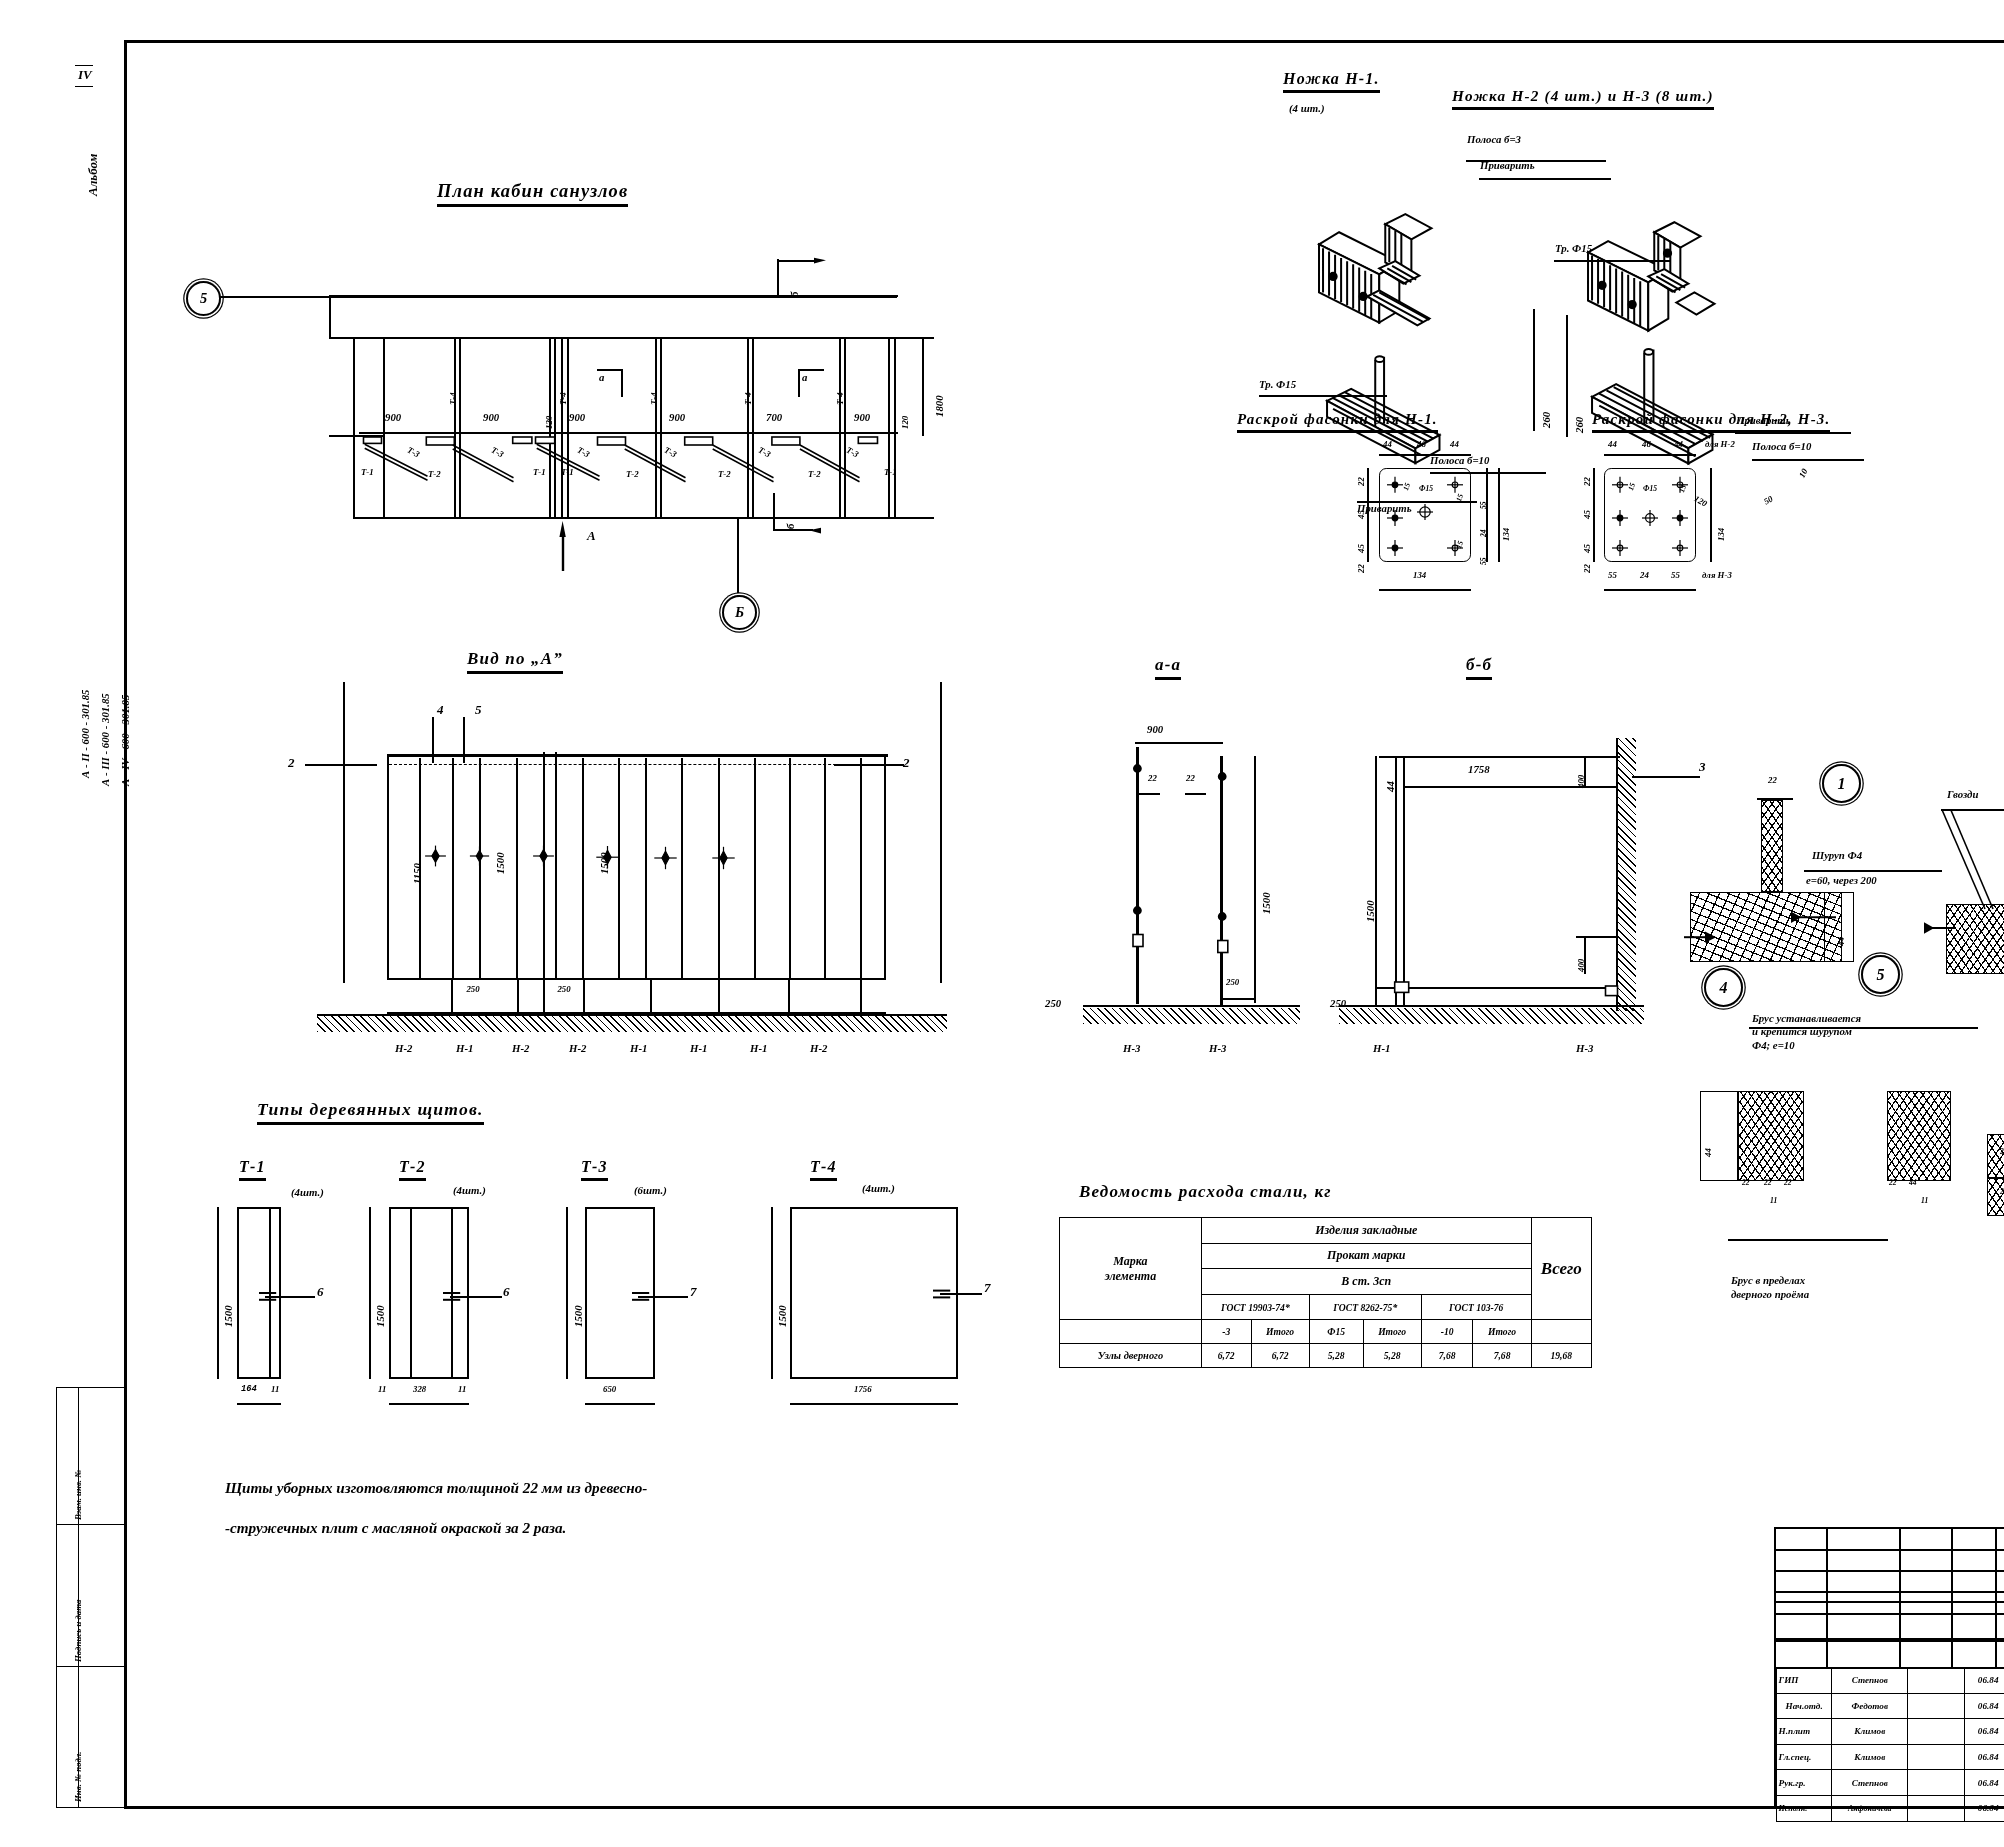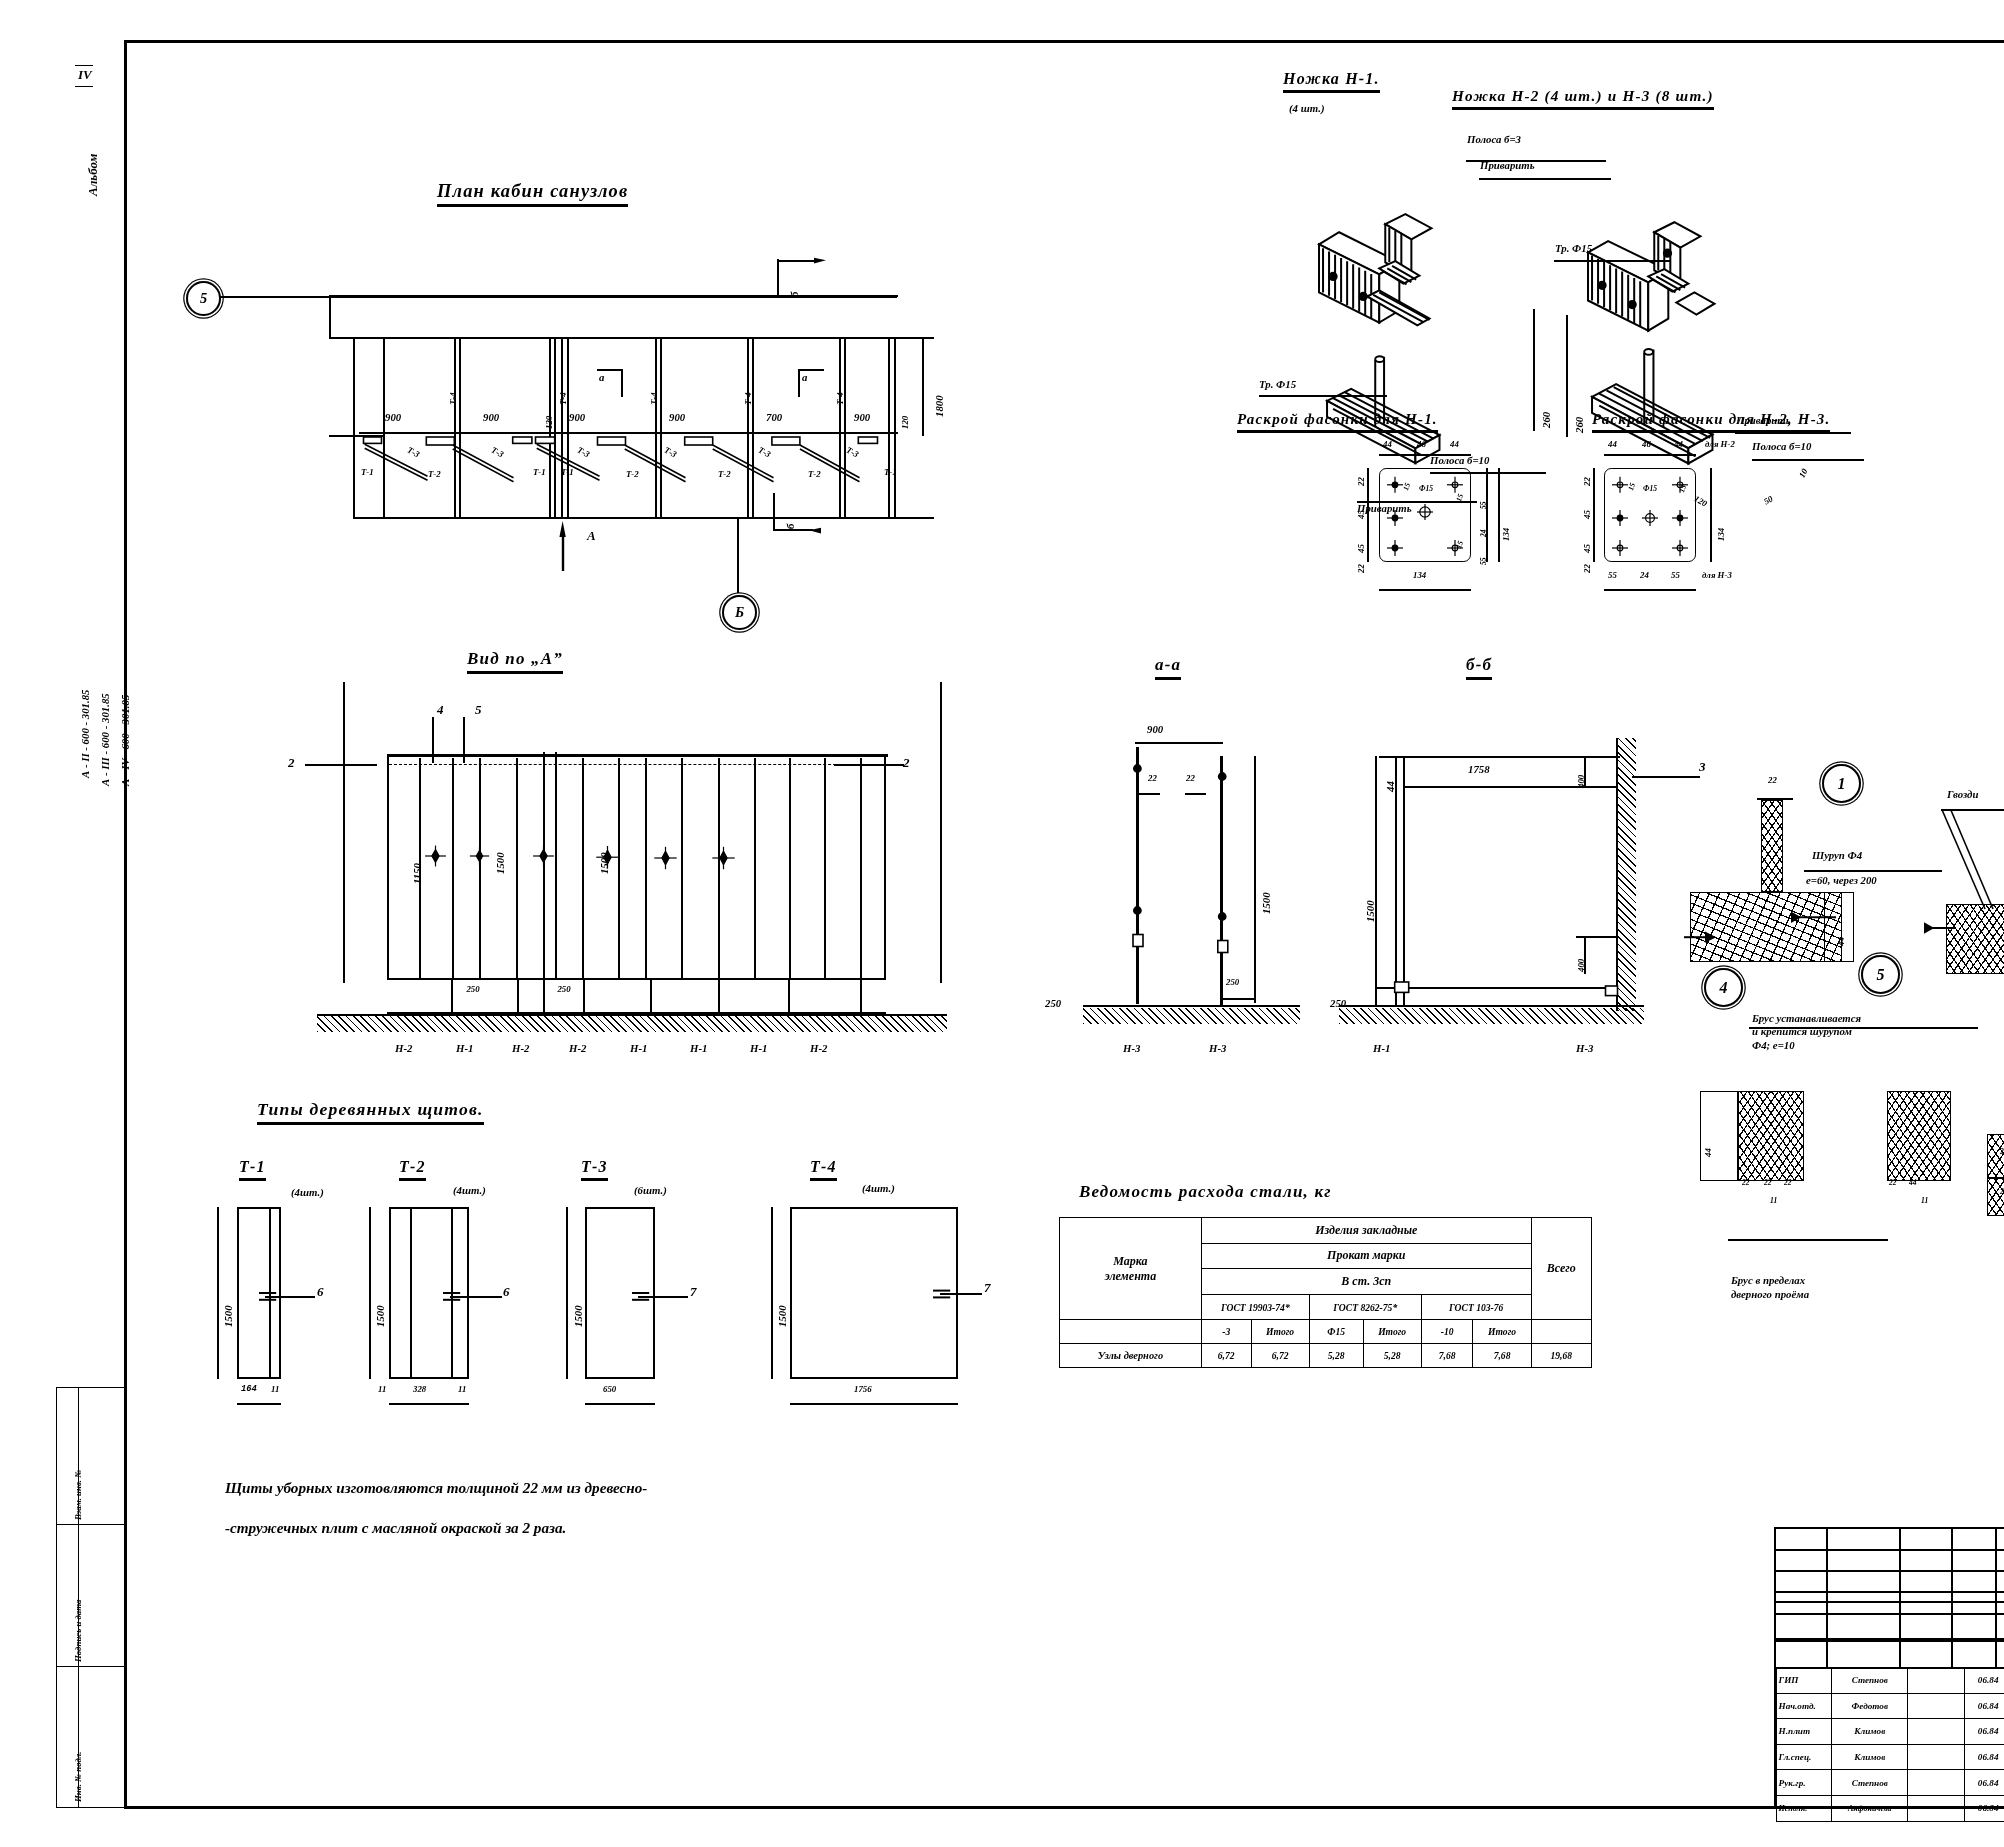--- a/index.html
+++ b/index.html
@@ -665,21 +665,21 @@
   </svg>
 
   <div class="txt ttl" style="left:1079px;top:1183px;font-size:17px;"><span>Ведомость расхода стали, кг</span></div>
 
   <table class="grid" style="left:1059px;top:1217px;width:533px;font-size:9.6px;">
     <tbody>
         <tr>
       <td rowspan="4" style="width:128px;white-space:pre;font-size:12px;"><span>Марка
 элемента</span></td>
       <td colspan="6" style="font-size:12px;height:23px;"><span>Изделия закладные</span></td>
-      <td rowspan="4" style="width:52px;font-size:12px;"><span>Всего</span></td>
+      <td rowspan="4" style="width:52px;font-size:17px;"><span>Всего</span></td>
     </tr>
     <tr>
           <td colspan="6" style="font-size:12px;height:23px;"><span>Прокат марки</span></td>
         </tr>
     <tr>
           <td colspan="6" style="font-size:12px;height:23px;"><span>В ст. 3сп</span></td>
         </tr>
     <tr>
       <td colspan="2" style="height:23px;"><span>ГОСТ 19903-74*</span></td>
       <td colspan="2"><span>ГОСТ 8262-75*</span></td>
@@ -718,21 +718,21 @@
 
   <table class="grid" style="left:1776px;top:1667px;font-size:9.2px;">
     <tbody>
         <tr>
       <td style="width:51px;height:23px;text-align:left;"><span>ГИП</span></td>
       <td style="width:72px;"><span>Степнов</span></td>
       <td style="width:52px;"><span></span></td>
       <td style="width:44px;"><span>06.84</span></td>
     </tr>
     <tr>
-      <td style="height:23px;text-align:left;"><span>Нач.отд.</span></td>
+      <td style="height:23px;text-align:center;"><span>Нач.отд.</span></td>
       <td><span>Федотов</span></td>
       <td><span></span></td>
       <td><span>06.84</span></td>
     </tr>
     <tr>
       <td style="height:23px;text-align:left;"><span>Н.плит</span></td>
       <td><span>Климов</span></td>
       <td><span></span></td>
       <td><span>06.84</span></td>
     </tr>

